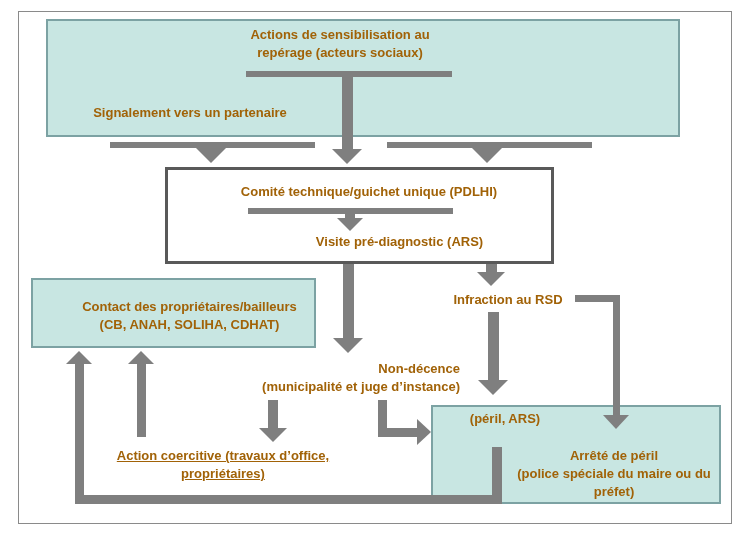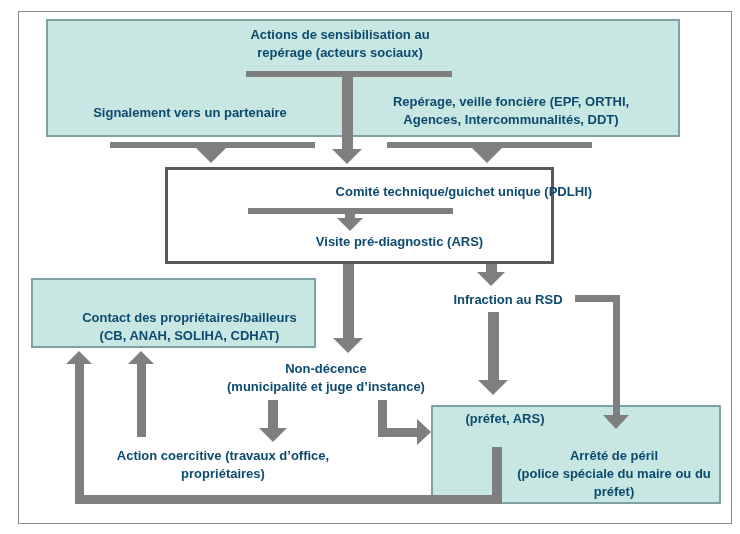--- a/index.html
+++ b/index.html
@@ -1,18 +1,18 @@
 <!DOCTYPE html>
 <html><head>
 <meta charset="utf-8">
 <style>
   html,body{margin:0;padding:0;background:#ffffff;}
   .canvas{
     position:relative;width:740px;height:534px;background:#ffffff;overflow:hidden;
-    font-family:"Liberation Sans", sans-serif;font-weight:bold;color:#0c4a6e;
+    font-family:"Liberation Sans", sans-serif;font-weight:bold;color:#a16207;
     font-size:13px;line-height:18px;
   }
   .frame{position:absolute;left:18px;top:11px;width:712px;height:511px;border:1px solid #8a8a8a;z-index:0;}
   .box{position:absolute;box-sizing:border-box;z-index:1;}
   .teal{background:#c8e6e2;border:2px solid #7ca2a3;}
   .whitebox{background:#ffffff;border:3px solid #595959;}
   .txt{position:absolute;text-align:center;z-index:4;}
   .bar{position:absolute;background:#7f7f7f;z-index:3;}
   .ah{position:absolute;width:0;height:0;z-index:3;}
   .ah-down{border-left:15px solid transparent;border-right:15px solid transparent;border-top:15px solid #7f7f7f;}
@@ -30,36 +30,32 @@
   <div class="txt" style="left:190px;top:26px;width:300px;">
     <div>Actions de sensibilisation au</div>
     <div>repérage (acteurs sociaux)</div>
   </div>
 
   <div class="bar" style="left:246px;top:71px;width:206px;height:6px;"></div>
 
   <div class="txt" style="left:55px;top:104px;width:270px;">
     <div>Signalement vers un partenaire</div>
   </div>
-  <div class="txt" style="left:375px;top:93px;width:272px;">
-    <div>Repérage, veille foncière (EPF, ORTHI,</div>
-    <div>Agences, Intercommunalités, DDT)</div>
-  </div>
 
   <div class="bar" style="left:342px;top:77px;width:11px;height:73px;"></div>
   <div class="ah ah-down" style="left:332px;top:149px;"></div>
 
   <div class="bar" style="left:110px;top:142px;width:205px;height:6px;"></div>
   <div class="ah ah-down" style="left:196px;top:148px;"></div>
 
   <div class="bar" style="left:387px;top:142px;width:205px;height:6px;"></div>
   <div class="ah ah-down" style="left:472px;top:148px;"></div>
 
   <div class="box whitebox" style="left:165px;top:167px;width:389px;height:97px;"></div>
-  <div class="txt" style="left:172px;top:183px;width:420px;text-align:right;">
+  <div class="txt" style="left:159px;top:183px;width:420px;">
     <div>Comité technique/guichet unique (PDLHI)</div>
   </div>
   <div class="bar" style="left:248px;top:208px;width:205px;height:6px;"></div>
   <div class="bar" style="left:345px;top:213px;width:10px;height:6px;"></div>
   <div class="ah ah-down" style="left:337px;top:218px;border-left-width:13px;border-right-width:13px;border-top-width:13px;"></div>
   <div class="txt" style="left:168px;top:233px;width:383px;padding-left:40px;">
     <div>Visite pré-diagnostic (ARS)</div>
   </div>
 
   <div class="bar" style="left:343px;top:264px;width:11px;height:74px;"></div>
@@ -73,51 +69,51 @@
   </div>
 
   <div class="bar" style="left:575px;top:295px;width:45px;height:7px;"></div>
   <div class="bar" style="left:613px;top:295px;width:7px;height:120px;"></div>
   <div class="ah ah-down" style="left:603px;top:415px;border-left-width:13px;border-right-width:13px;border-top-width:14px;"></div>
 
   <div class="bar" style="left:488px;top:312px;width:11px;height:68px;"></div>
   <div class="ah ah-down" style="left:478px;top:380px;"></div>
 
   <div class="box teal" style="left:31px;top:278px;width:285px;height:70px;"></div>
-  <div class="txt" style="left:31px;top:309px;width:317px;">
+  <div class="txt" style="left:31px;top:298px;width:317px;">
     <div>Contact des propriétaires/bailleurs</div>
     <div>(CB, ANAH, SOLIHA, CDHAT)</div>
   </div>
 
   <div class="ah ah-up" style="left:66px;top:351px;"></div>
   <div class="bar" style="left:75px;top:362px;width:9px;height:142px;"></div>
 
   <div class="ah ah-up" style="left:128px;top:351px;"></div>
   <div class="bar" style="left:137px;top:362px;width:9px;height:75px;"></div>
 
-  <div class="txt" style="left:206px;top:360px;width:240px;">
+  <div class="txt" style="left:220px;top:360px;width:240px;text-align:right;">
     <div>Non-décence</div>
     <div>(municipalité et juge d’instance)</div>
   </div>
 
   <div class="bar" style="left:268px;top:400px;width:10px;height:28px;"></div>
   <div class="ah ah-down" style="left:259px;top:428px;border-left-width:14px;border-right-width:14px;border-top-width:14px;"></div>
 
   <div class="bar" style="left:378px;top:400px;width:9px;height:37px;"></div>
   <div class="bar" style="left:378px;top:428px;width:40px;height:9px;"></div>
   <div class="ah ah-right" style="left:417px;top:419px;"></div>
 
-  <div class="txt" style="left:93px;top:447px;width:260px;">
+  <div class="txt" style="left:93px;top:447px;width:260px;text-decoration:underline;">
     <div>Action coercitive (travaux d’office,</div>
     <div>propriétaires)</div>
   </div>
 
   <div class="box teal" style="left:431px;top:405px;width:290px;height:99px;"></div>
   <div class="txt" style="left:439px;top:410px;width:132px;">
-    <div>(préfet, ARS)</div>
+    <div>(péril, ARS)</div>
   </div>
   <div class="txt" style="left:508px;top:447px;width:212px;text-align:center;">
     <div>Arrêté de péril</div>
     <div>(police spéciale du maire ou du</div>
     <div>préfet)</div>
   </div>
 
   <div class="bar" style="left:492px;top:447px;width:10px;height:57px;"></div>
   <div class="bar" style="left:75px;top:495px;width:427px;height:9px;"></div>
 

